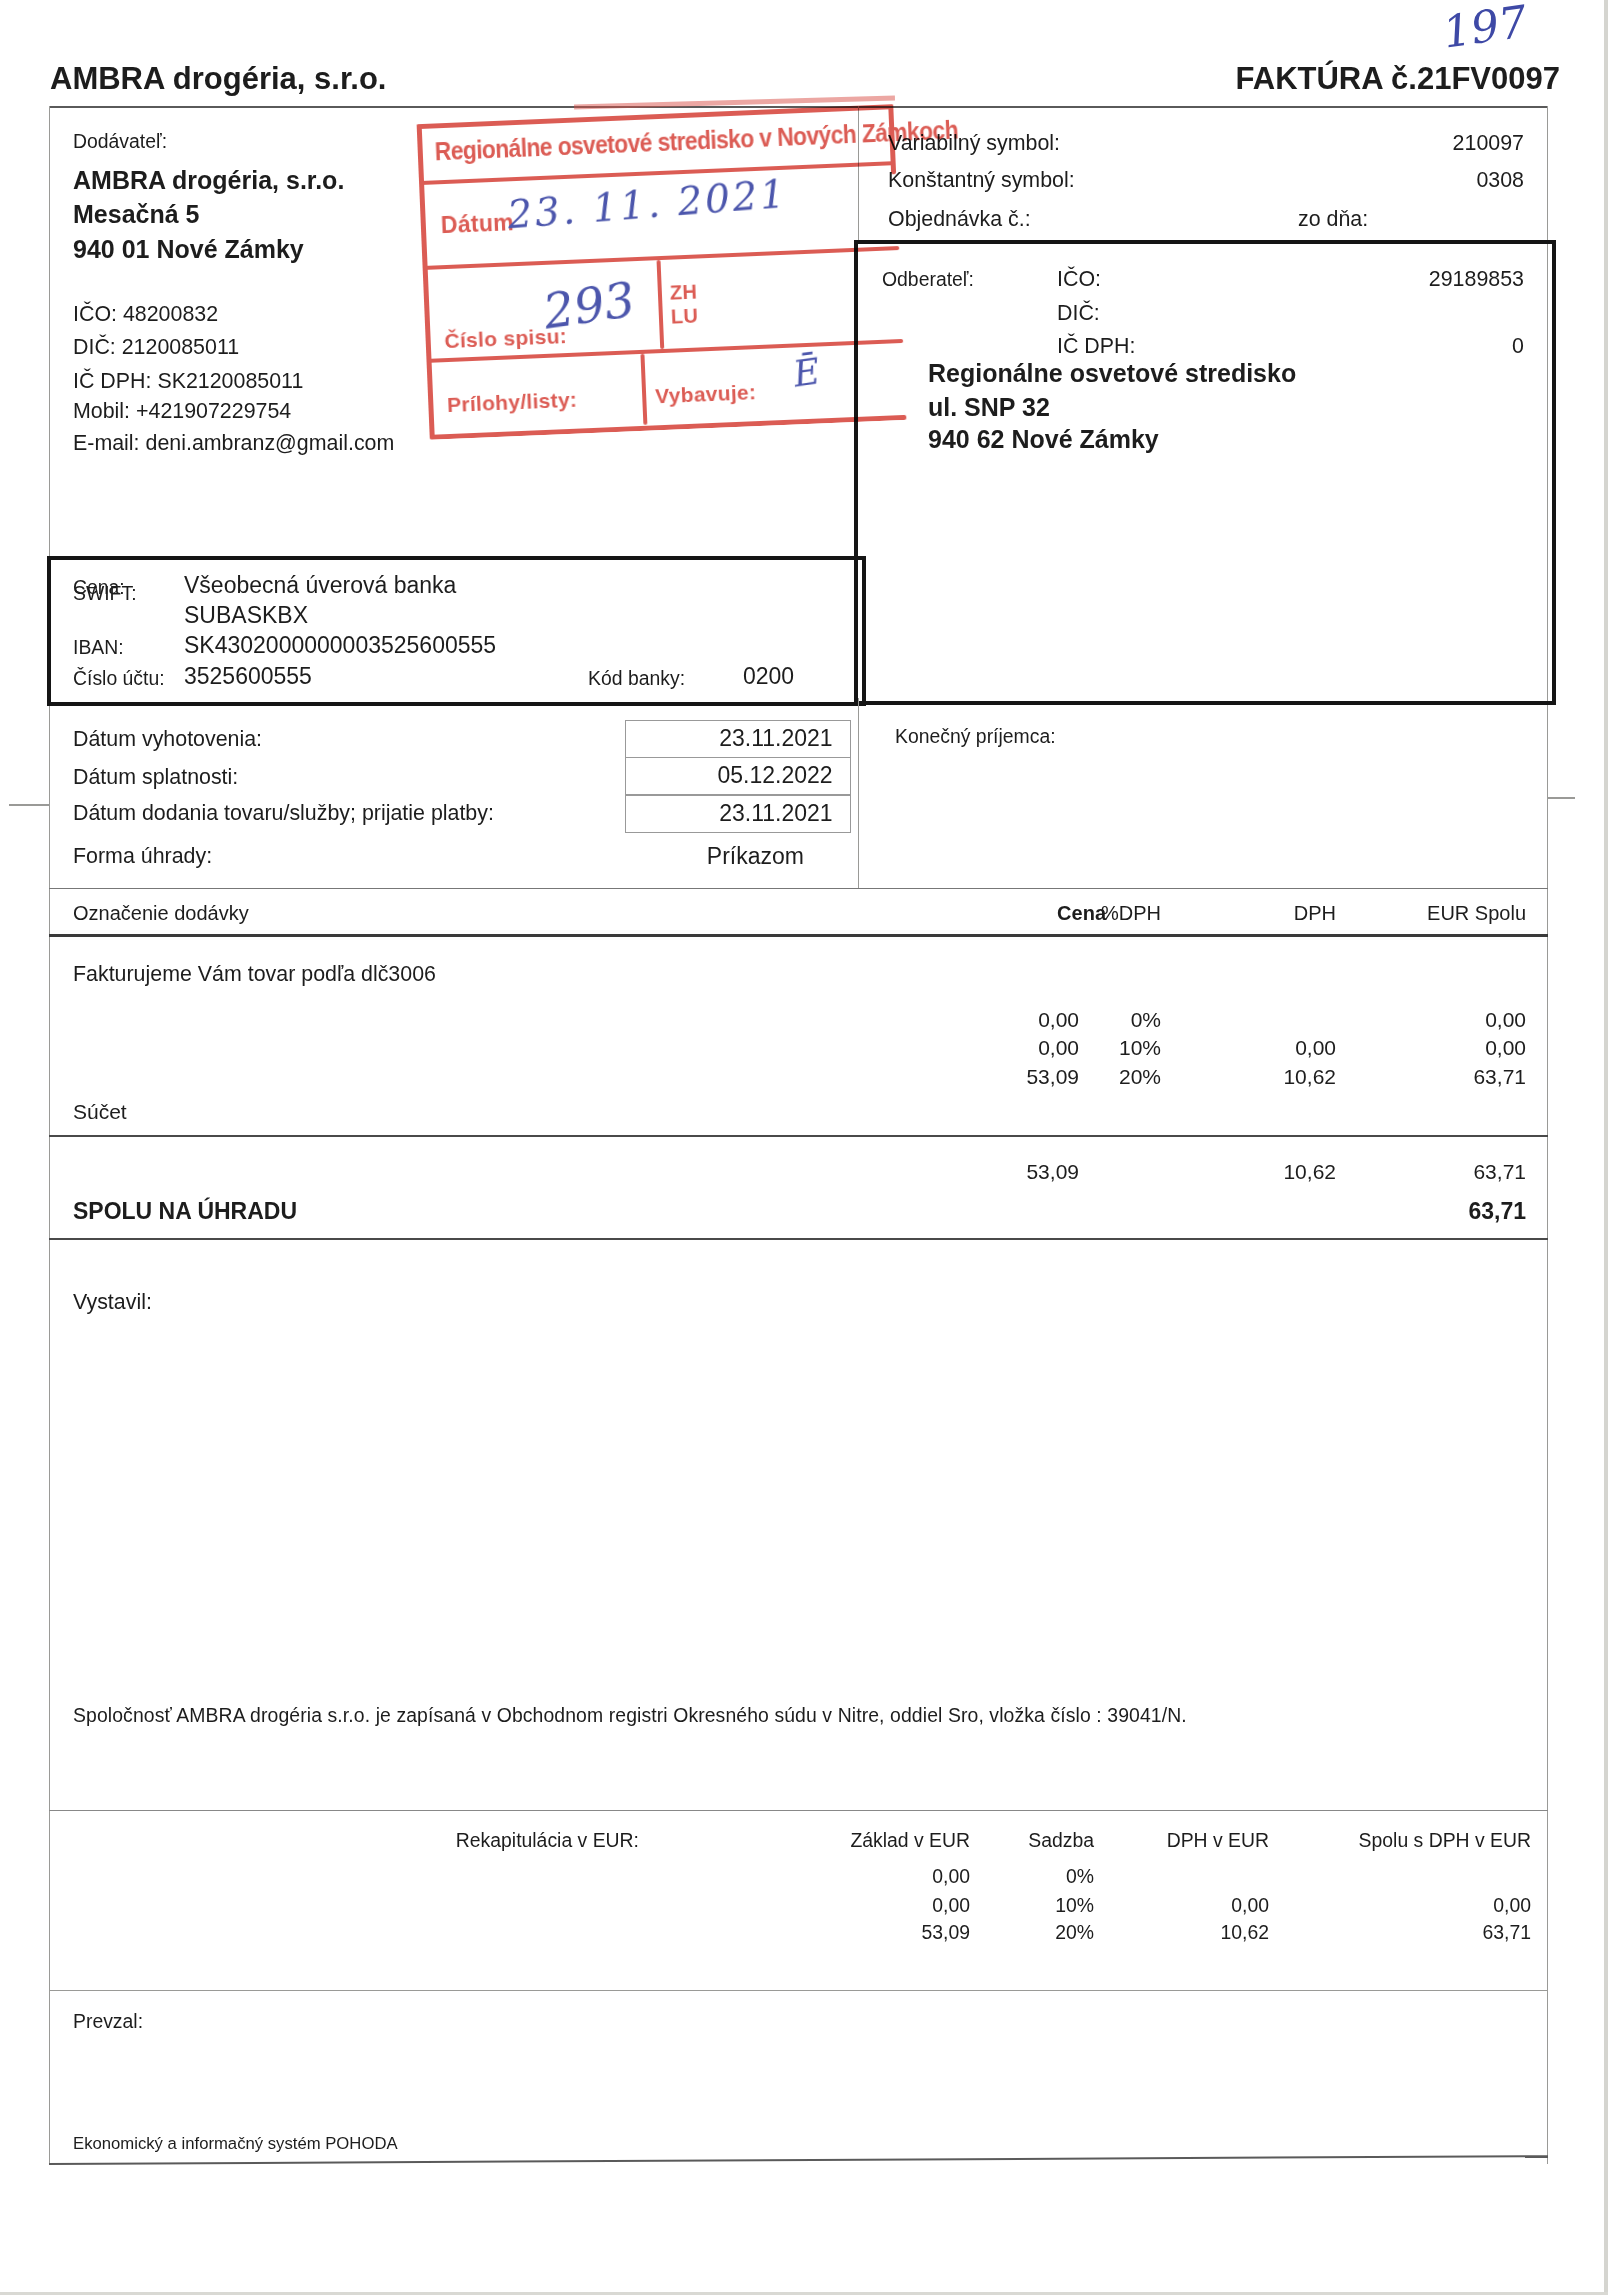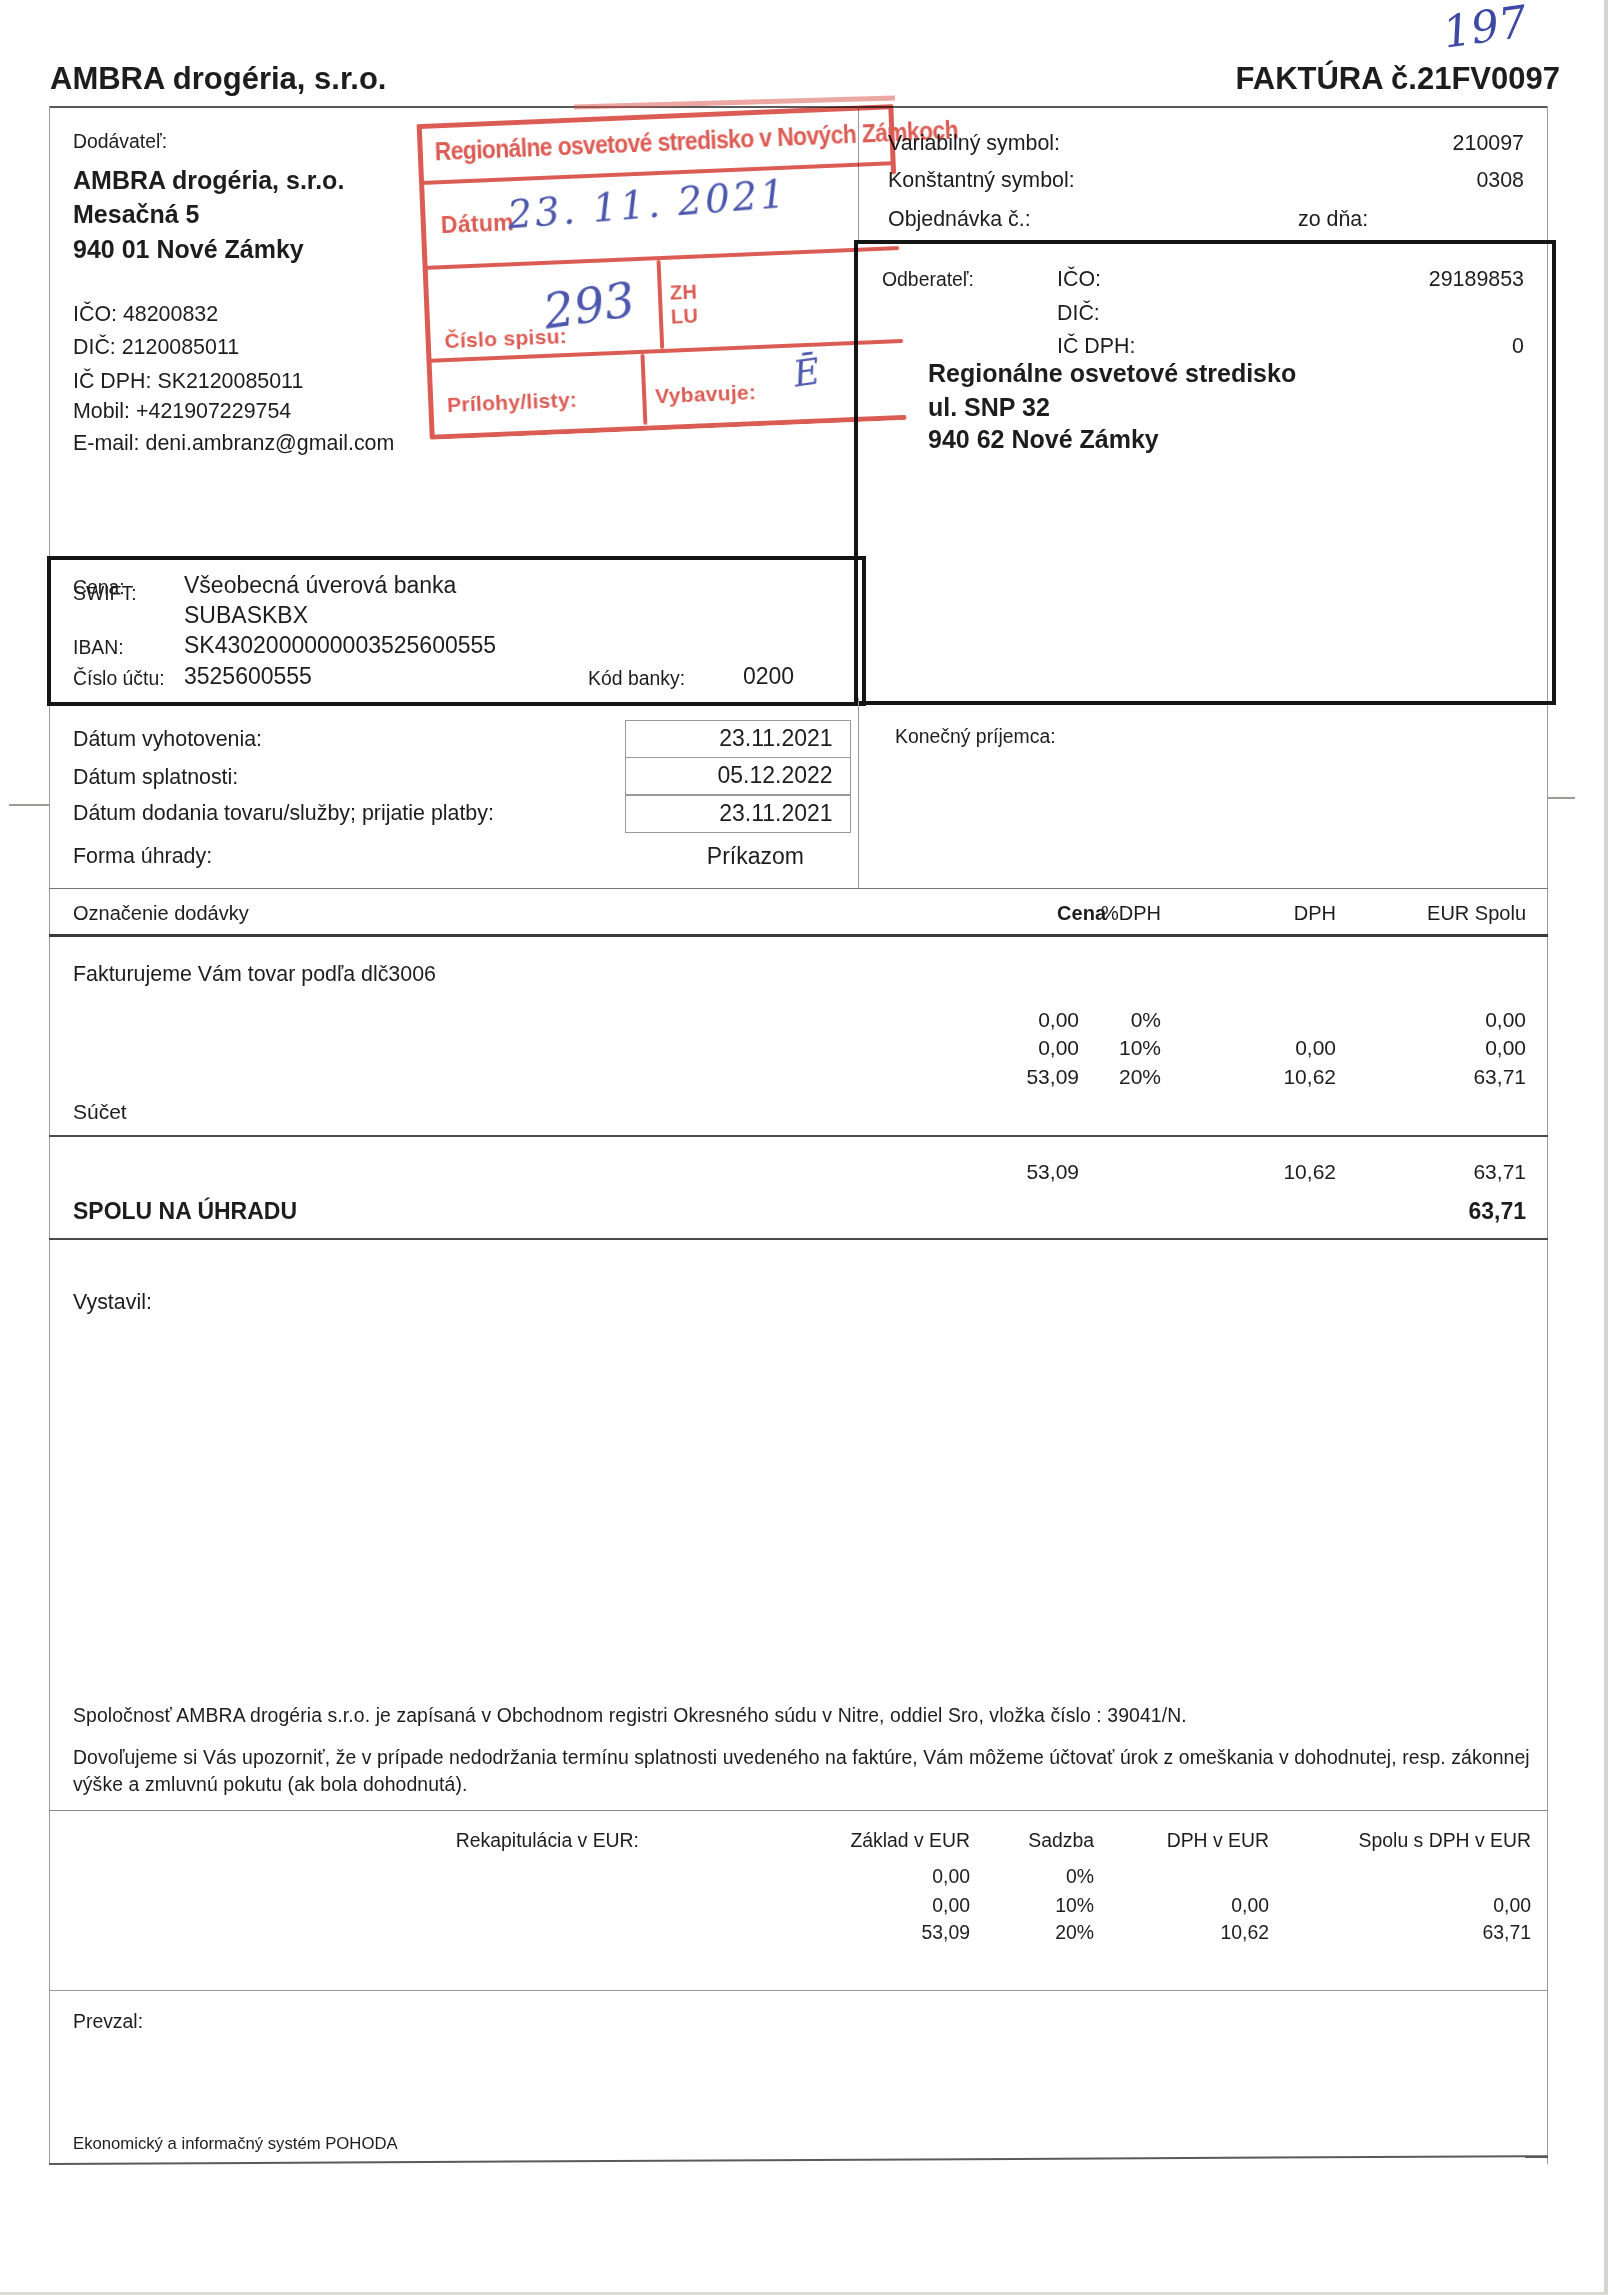--- a/index.html
+++ b/index.html
@@ -139,21 +139,20 @@
   <div class="abs num r" style="left:945px;top:1160px;width:134px;">53,09</div>
   <div class="abs num r" style="left:1202px;top:1160px;width:134px;">10,62</div>
   <div class="abs num r" style="left:1359px;top:1160px;width:167px;">63,71</div>
   <div class="abs b" style="left:73px;top:1198px;font-size:23px;">SPOLU NA ÚHRADU</div>
   <div class="abs b r" style="left:1359px;top:1198px;width:167px;font-size:23px;">63,71</div>
   <div class="line" style="left:49px;top:1238px;width:1499px;height:2px;background:#4a4a4a;"></div>
 
   <div class="abs txt" style="left:73px;top:1290px;">Vystavil:</div>
 
   <div class="abs legal" style="left:73px;top:1702px;width:1456px;">Spoločnosť AMBRA drogéria s.r.o. je zapísaná v Obchodnom registri Okresného súdu v Nitre, oddiel Sro, vložka číslo : 39041/N.</div>
-  <div class="abs legal" style="left:73px;top:1744px;width:1469px;">Dovoľujeme si Vás upozorniť, že v prípade nedodržania termínu splatnosti uvedeného na faktúre, Vám môžeme účtovať úrok z omeškania v dohodnutej, resp. zákonnej výške a zmluvnú pokutu (ak bola dohodnutá).</div>
 
   <div class="tline" style="left:49px;top:1810px;width:1499px;height:1.3px;background:#888;"></div>
   <div class="abs r" style="left:387px;top:1829px;width:252px;font-size:19.4px;">Rekapitulácia v EUR:</div>
   <div class="abs r" style="left:836px;top:1829px;width:134px;font-size:19.4px;">Základ v EUR</div>
   <div class="abs r" style="left:960px;top:1829px;width:134px;font-size:19.4px;">Sadzba</div>
   <div class="abs r" style="left:1135px;top:1829px;width:134px;font-size:19.4px;">DPH v EUR</div>
   <div class="abs r" style="left:1344px;top:1829px;width:187px;font-size:19.4px;">Spolu s DPH v EUR</div>
 
   <div class="abs r" style="left:836px;top:1865px;width:134px;font-size:19.4px;">0,00</div>
   <div class="abs r" style="left:960px;top:1865px;width:134px;font-size:19.4px;">0%</div>

